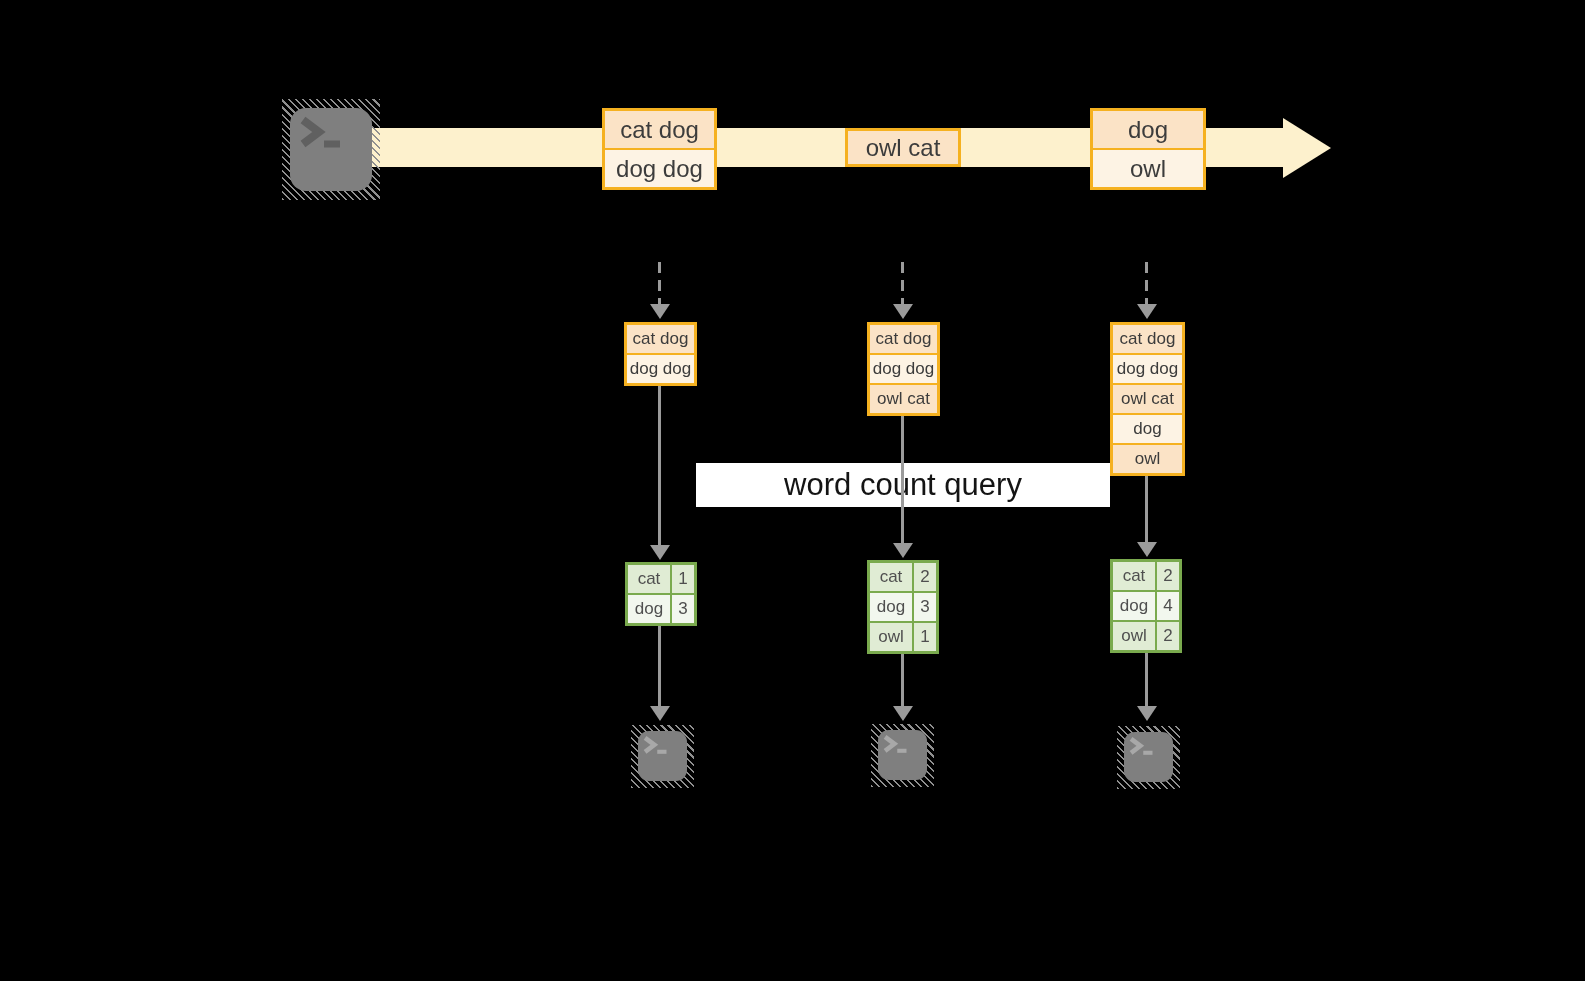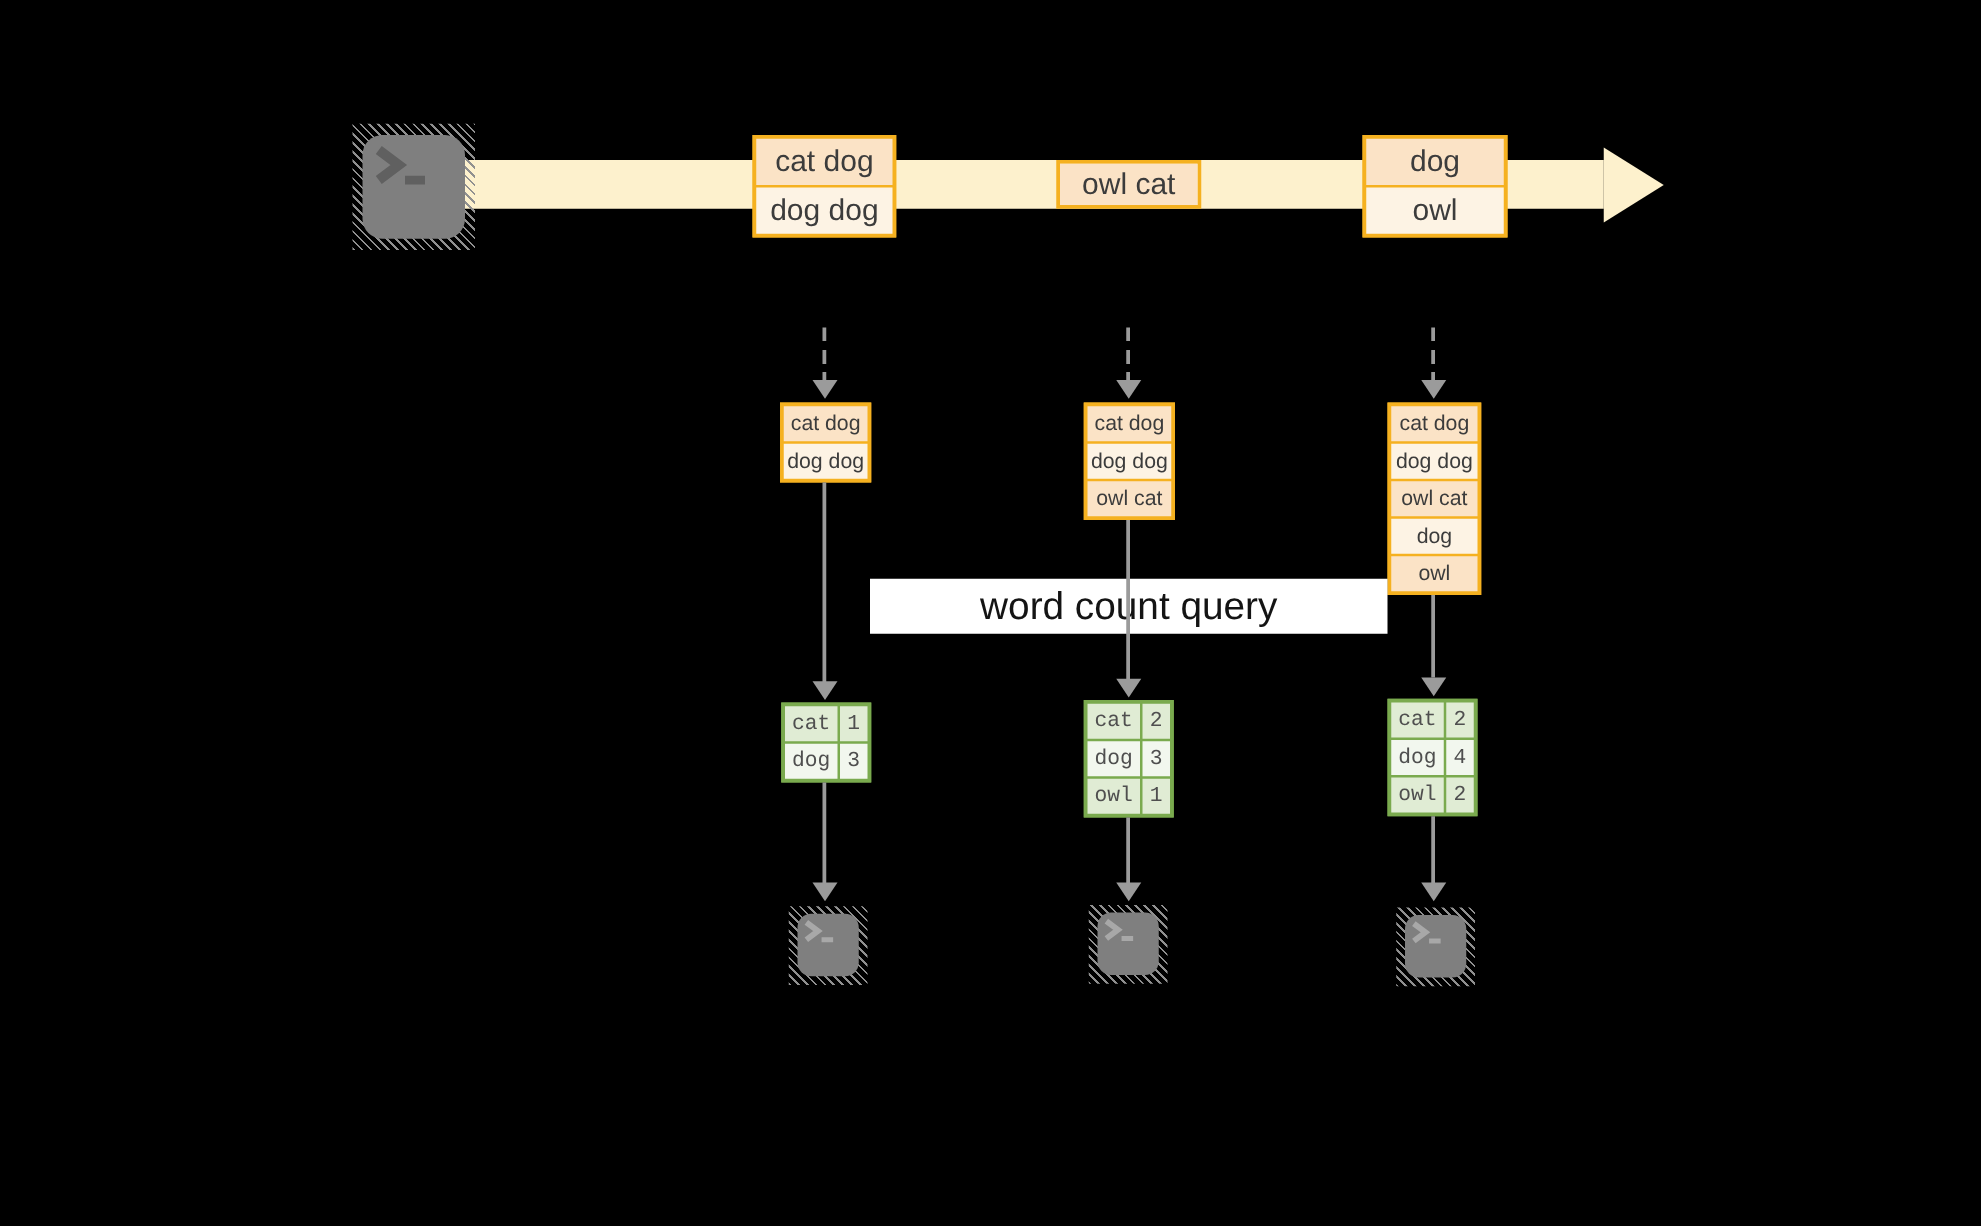--- a/index.html
+++ b/index.html
@@ -27,21 +27,21 @@
   .batch2 .cell{height:33px;font-size:24px;}
   .batch3{left:1090px;top:108px;width:110px;}
   .small .cell{height:28px;font-size:17px;}
   .stack1{left:624px;top:322px;width:67px;}
   .stack2{left:867px;top:322px;width:67px;}
   .stack3{left:1110px;top:322px;width:69px;}
 
   
   .count-table{position:absolute;border:3px solid var(--green-border,#7aaa4e);
                background:var(--green-border,#7aaa4e);
-               display:grid;grid-template-columns:42px 22px;gap:2px;z-index:3;font-family:Liberation Mono, monospace;}
+               display:grid;grid-template-columns:42px 22px;gap:2px;z-index:3;}
   .count-table .tcell{display:flex;align-items:center;justify-content:center;
                       height:28px;font-size:17px;color:var(--table-text,#4f4f4f);}
   .tcell.dark{background:var(--green-cell-dark,#e0ecd4);}
   .tcell.light{background:var(--green-cell-light,#f2f7ee);}
   .table1{left:625px;top:562px;}
   .table2{left:867px;top:560px;}
   .table3{left:1110px;top:559px;}
 
   
   .vline{position:absolute;width:3px;background:var(--arrow-gray,#9b9b9b);z-index:4;}

